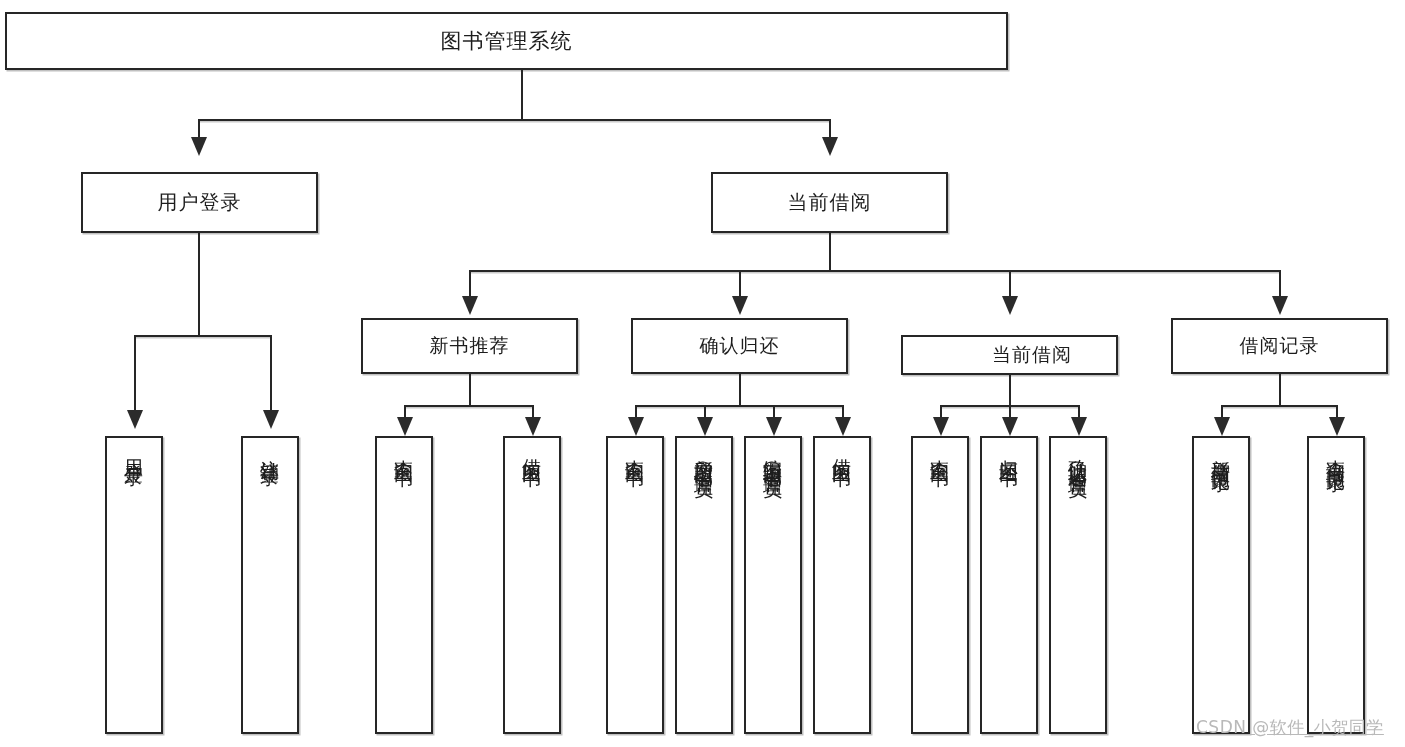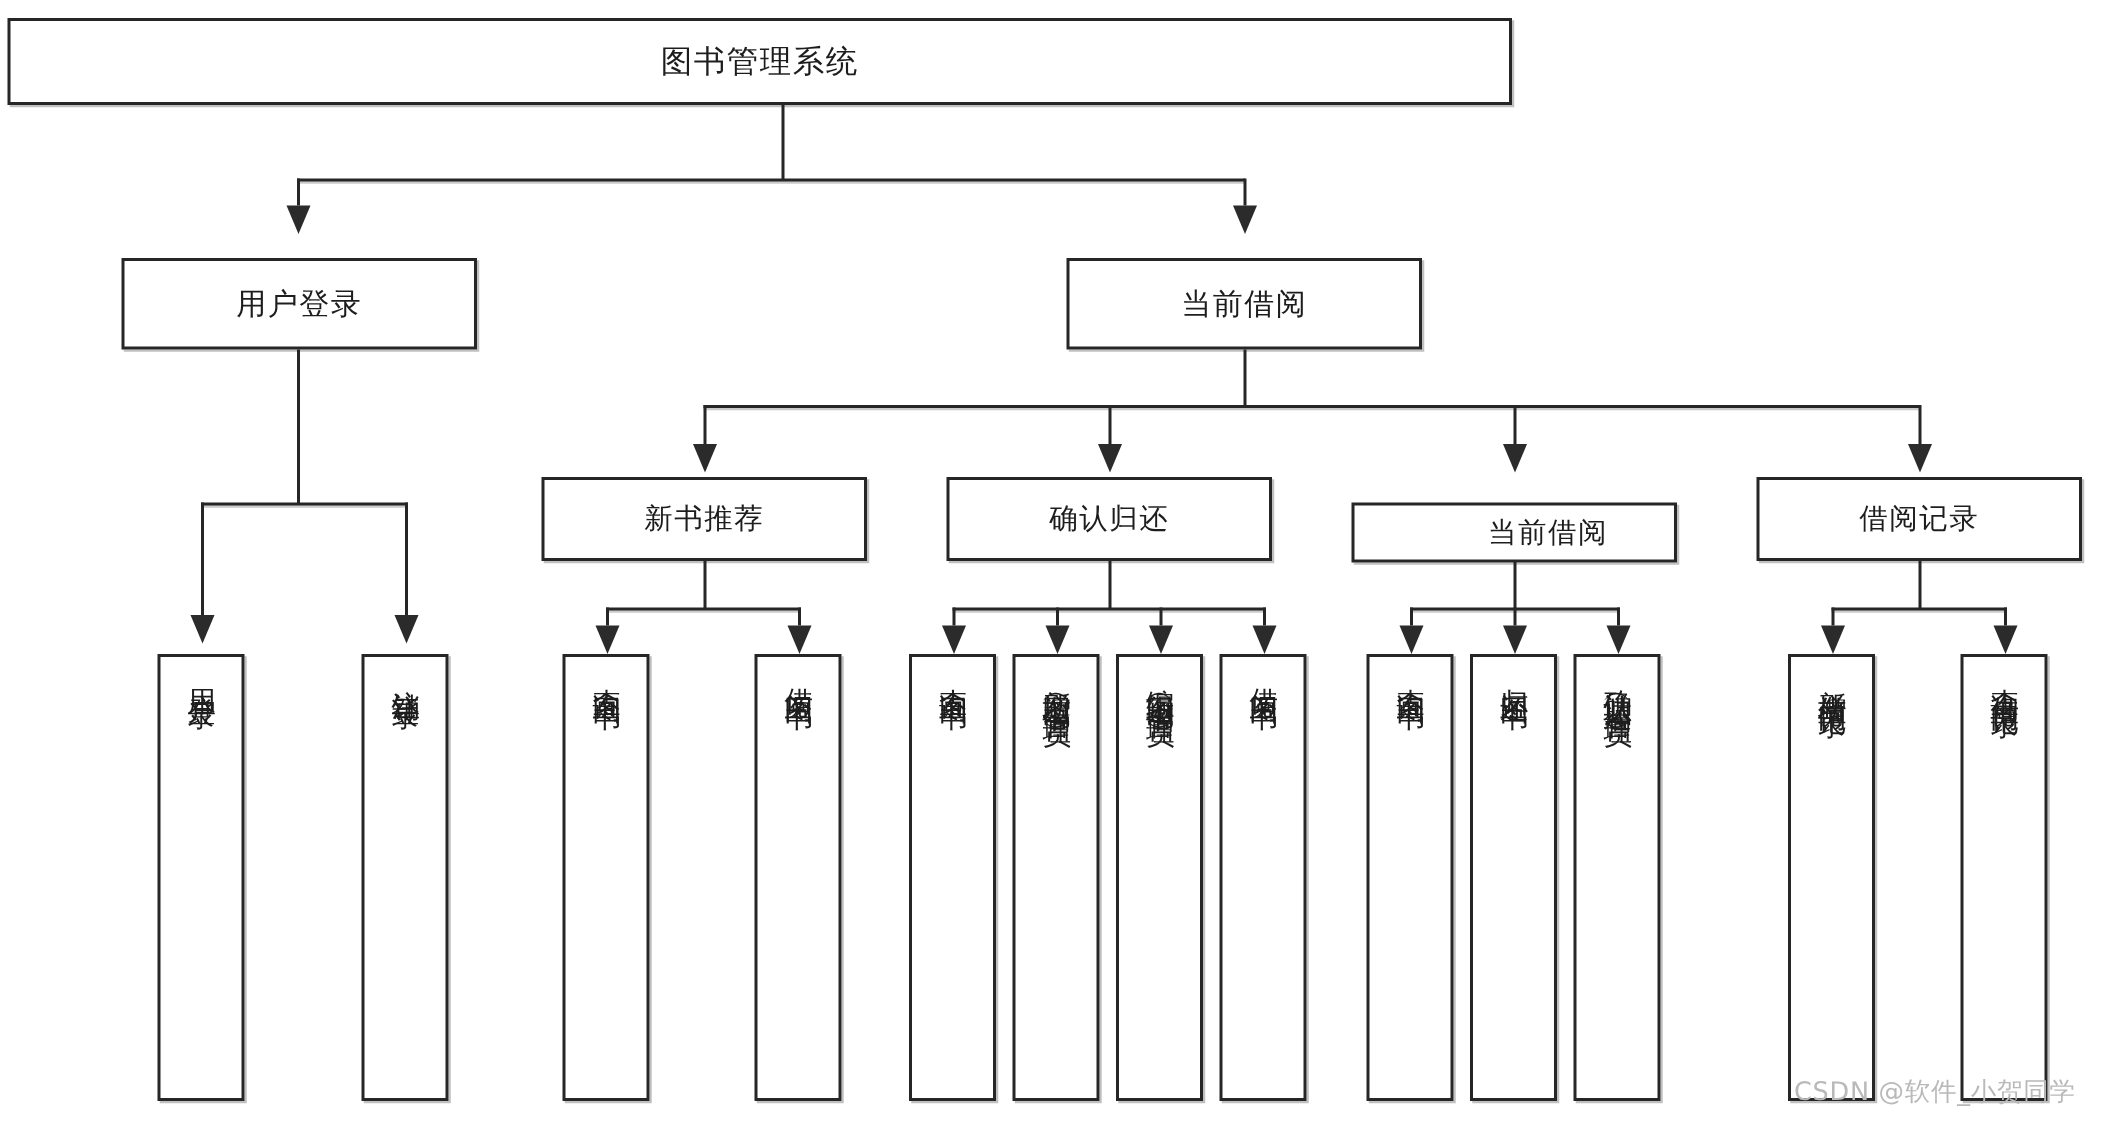--- a/index.html
+++ b/index.html
@@ -80,20 +80,21 @@
     border-top: 19px solid #2b2b2b;
   }
   
   #watermark {
     position: absolute;
     font-size: 17px;
     color: #b9b9b9;
     white-space: nowrap;
     letter-spacing: 0.5px;
     user-select: none;
+    text-decoration: underline;
   }
 </style>
 </head>
 <body>
 
 <div id="canvas">
 
   <div class="node root" style="left:5px; top:12px; width:1003px; height:58px;">
     <span>图书管理系统</span>
   </div>

